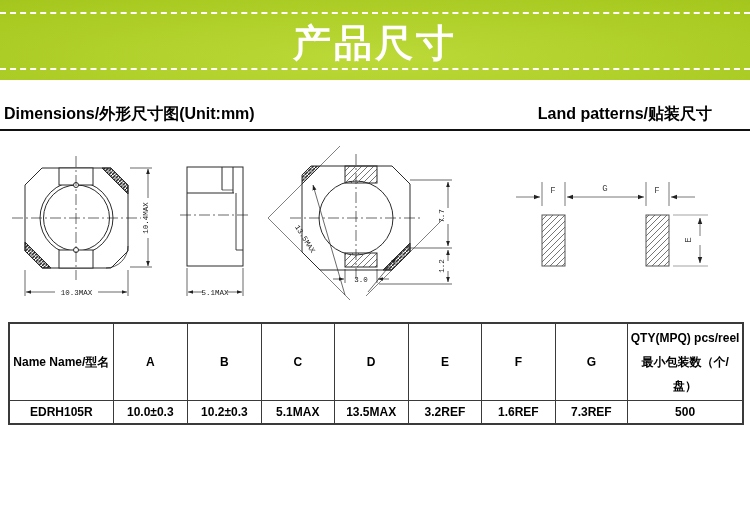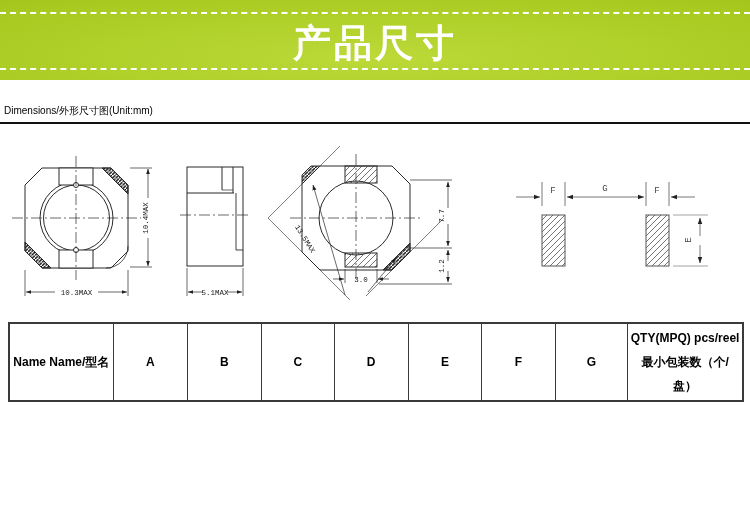--- a/index.html
+++ b/index.html
@@ -12,21 +12,21 @@
   .banner .dash{position:absolute;left:0;width:100%;border-top:2px dashed #fff;height:0;}
   .banner .dash.top{top:12px;}
   .banner .dash.bottom{top:68px;}
   .banner h1{margin:0;position:absolute;left:0;top:18px;width:100%;text-align:center;
              font-size:38px;font-weight:bold;color:#fff;letter-spacing:3px;}
 
   
   .section-row{position:absolute;left:0;top:104px;width:750px;box-sizing:border-box;
                padding:0 38px 4px 4px;display:flex;justify-content:space-between;
                border-bottom:2px solid #111;}
-  .section-row span{font-size:10px;font-weight:normal;color:#000;}
+  .section-row span{font-size:16px;font-weight:bold;color:#000;}
 
   
   .drawings{position:absolute;left:0;top:140px;width:750px;height:180px;}
   svg text{font-family:"Liberation Mono","DejaVu Sans Mono",monospace;fill:#222;}
   .dimtxt{font-size:7.5px;}
   .lbltxt{font-size:9px;fill:#444;}
 
   
   table.spec{position:absolute;left:8px;top:322px;width:736px;border-collapse:collapse;
              table-layout:fixed;}
@@ -45,20 +45,21 @@
 <div id="page">
 
   <div class="banner">
     <div class="dash top"></div>
     <div class="dash bottom"></div>
     <h1>产品尺寸</h1>
   </div>
 
   <div class="section-row">
     <span>Dimensions/外形尺寸图(Unit:mm)</span>
+    <span>Land patterns/贴装尺寸</span>
   </div>
 
   <div class="drawings">
   <svg width="750" height="180" viewBox="0 140 750 180">
     <defs>
       <marker id="arr" viewBox="0 0 10 10" refX="9.5" refY="5" markerWidth="8" markerHeight="8" orient="auto">
         <path d="M0,1.5 L10,5 L0,8.5 Z" fill="#222"></path>
       </marker>
       <pattern id="hatch" patternUnits="userSpaceOnUse" width="6" height="6">
         <path d="M0,6 L6,0" stroke="#666" stroke-width="0.9"></path>
@@ -211,16 +212,27 @@
       <th>B</th>
       <th>C</th>
       <th>D</th>
       <th>E</th>
       <th>F</th>
       <th>G</th>
       <th class="qty-cell"><span>QTY(MPQ) </span><span class="squiggle">pcs</span><span>/reel</span><br>
         <span>最小包装数（个/盘）</span>
       </th>
     </tr>
+    <tr class="data">
+      <td>EDRH105R</td>
+      <td>10.0±0.3</td>
+      <td>10.2±0.3</td>
+      <td>5.1MAX</td>
+      <td>13.5MAX</td>
+      <td>3.2REF</td>
+      <td>1.6REF</td>
+      <td>7.3REF</td>
+      <td>500</td>
+    </tr>
   </tbody>
     </table>
 
 </div>
 
 </body></html>

